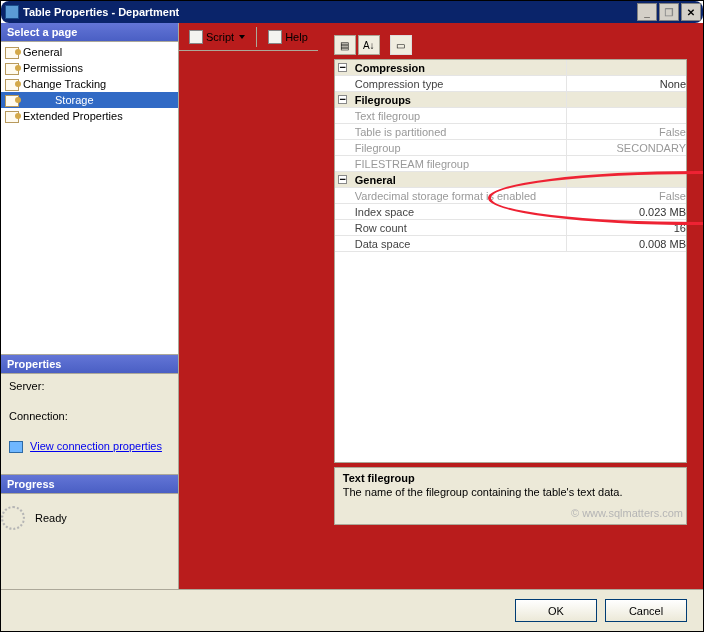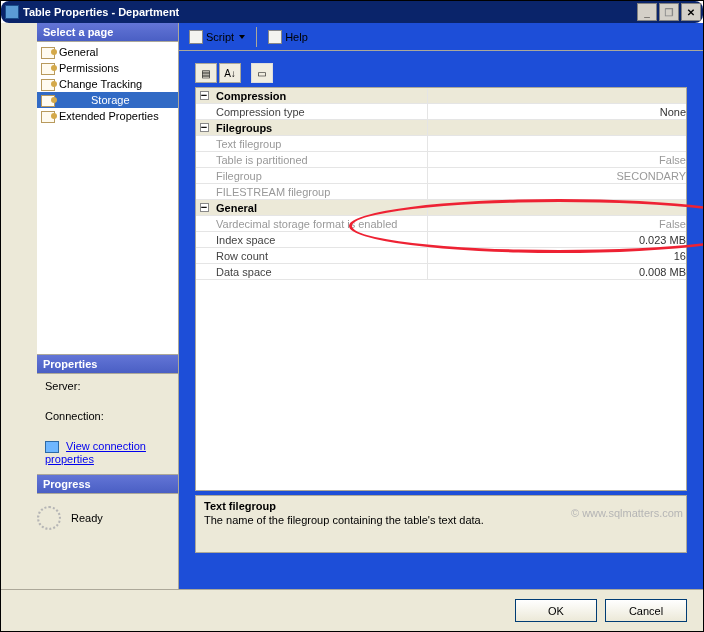--- a/index.html
+++ b/index.html
@@ -7,37 +7,37 @@
 
 .titlebar { background: linear-gradient(#0a246a, #0a246a); color: #fff; height: 22px; display: flex; align-items: center; padding: 0 2px 0 4px; border-radius: 8px; }
 .titlebar .ticon { width: 14px; height: 14px; background: #5b9bd5; border: 1px solid #1a4c8a; margin-right: 4px; }
 .titlebar .ttext { flex: 1; font-weight: bold; font-size: 11px; }
 .titlebar .wbtn { width: 20px; height: 18px; background: #d4d0c8; border: 1px solid #808080; margin-left: 2px; display: flex; align-items: center; justify-content: center; color: #000; font-family: Arial; font-size: 10px; font-weight: bold; cursor: pointer; }
 .titlebar .wbtn.disabled { color: #888; }
 
 .body-area { display: flex; height: 566px; background: #ece9d8; }
 .left-pane { width: 178px; background: #ece9d8; border-right: 1px solid #aca899; display: flex; flex-direction: column; }
 .left-header { background: linear-gradient(#6375d6, #4a5fc4); color: #fff; padding: 3px 6px; font-weight: bold; border-bottom: 1px solid #aca899; }
-.left-section { border-bottom: 1px solid #aca899; margin-left: 36px; }
+.left-section { border-bottom: 1px solid #aca899; }
 .nav-list { background: #fff; padding: 2px 0; height: 312px; }
 .nav-item { display: flex; align-items: center; padding: 1px 4px; cursor: pointer; }
 .nav-item.selected { background: #316ac5; color: #fff; gap: 32px; }
 .nav-item .nicon { width: 16px; height: 14px; margin-right: 2px; display: inline-block; position: relative; }
 .nav-item .nicon::before { content: ""; position: absolute; left: 0; top: 2px; width: 12px; height: 10px; background: #fffbf0; border: 1px solid #b89a5d; }
 .nav-item .nicon::after { content: ""; position: absolute; right: 0; top: 4px; width: 6px; height: 6px; background: #d4a94a; border-radius: 50%; }
 
 .conn-body { background: #ece9d8; padding: 6px 8px; height: 100px; }
 .conn-body .field { margin-bottom: 18px; }
 .link { color: #0000ee; text-decoration: underline; cursor: pointer; }
 .link-icon { display: inline-block; width: 14px; height: 12px; background: #6fb7ff; border: 1px solid #2d6aa6; margin-right: 4px; vertical-align: middle; }
 
 .progress-body { background: #ece9d8; display: flex; align-items: center; height: 48px; }
 .spinner { width: 24px; height: 24px; border: 2px dotted #b5b5b5; border-radius: 50%; margin-right: 10px; }
 
-.right-pane { flex: 1; background: #1d4ed8; display: flex; flex-direction: column; }
+.right-pane { flex: 1; background: #b91c1c; display: flex; flex-direction: row; }
 .toolbar { height: 28px; border-bottom: 1px solid #aca899; display: flex; align-items: center; padding: 0 6px; gap: 4px; }
 .tbtn { display: flex; align-items: center; gap: 3px; padding: 2px 4px; cursor: pointer; }
 .ticon-s { width: 14px; height: 14px; border: 1px solid #888; background: #f4f4f0; display: inline-block; }
 .dropdown-caret { display: inline-block; width: 0; height: 0; border-left: 3px solid transparent; border-right: 3px solid transparent; border-top: 4px solid #000; margin-left: 2px; }
 .tsep { width: 1px; height: 20px; background: #aca899; margin: 0 3px; }
 
 .main-content { flex: 1; padding: 12px 16px 6px 16px; display: flex; flex-direction: column; position: relative; }
 .grid-toolbar { display: flex; gap: 2px; margin-bottom: 4px; }
 .gbtn { width: 22px; height: 20px; border: 1px solid #aca899; background: #f0ede0; display: flex; align-items: center; justify-content: center; cursor: pointer; font-size: 10px; }
 .gbtn.flat { border: 1px solid #ddd; }

